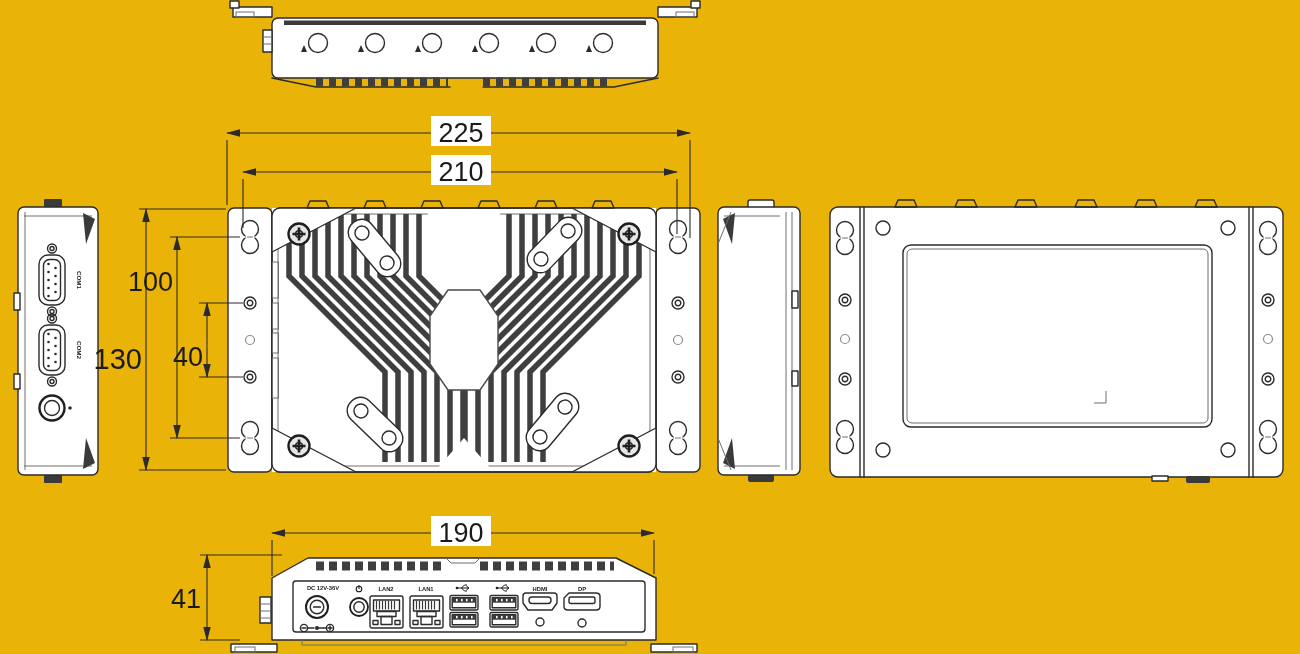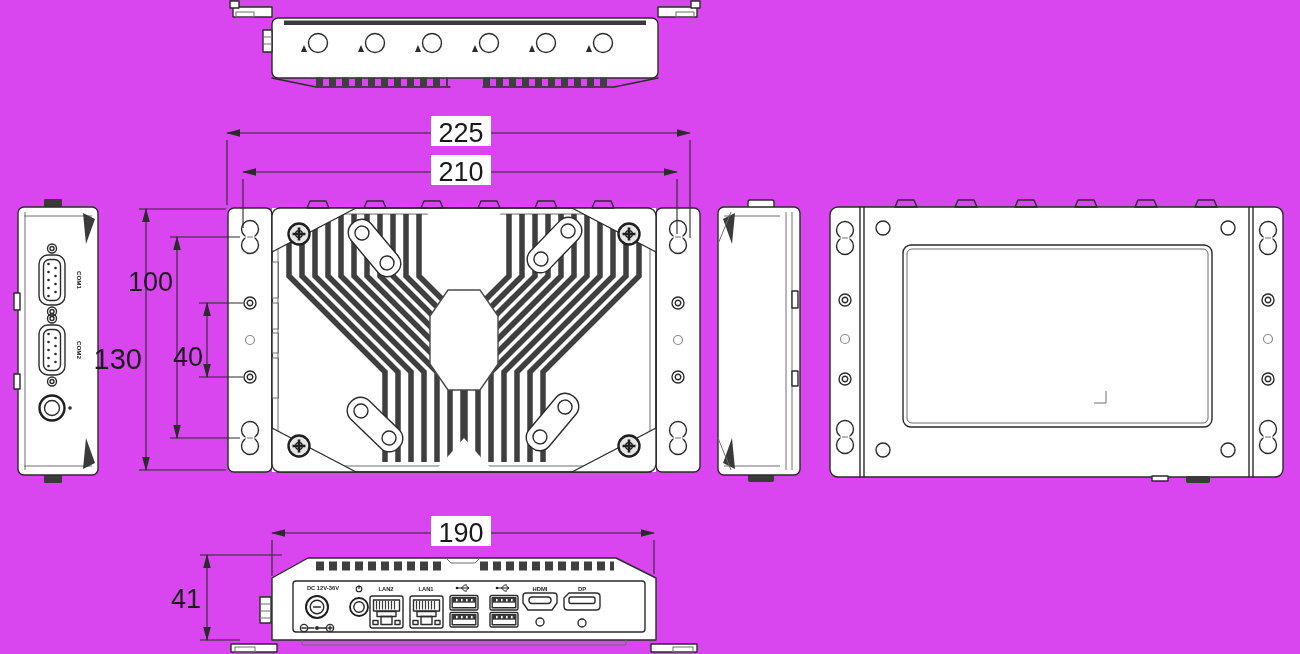--- a/index.html
+++ b/index.html
@@ -1,16 +1,16 @@
 <!DOCTYPE html>
 <html><head>
 <meta charset="utf-8">
 <style>
   html,body{margin:0;padding:0;background:#fff;}
-  #canvas{position:relative;width:1300px;height:654px;background:#d946ef;overflow:hidden;}
+  #canvas{position:relative;width:1300px;height:654px;background:#eab308;overflow:hidden;}
   svg{display:block;}
   text{font-family:"Liberation Sans",sans-serif;fill:#1a1a1a;}
   .num{font-size:27px;}
   .plabel{font-size:5.8px;font-weight:bold;}
   .clabel{font-size:6.2px;font-weight:bold;}
   .s{fill:none;stroke:#2b2b2b;stroke-width:1.4;stroke-linejoin:round;stroke-linecap:round;}
   .sw{fill:#fff;stroke:#2b2b2b;stroke-width:1.4;stroke-linejoin:round;}
   .thin{fill:none;stroke:#6e6e6e;stroke-width:1;}
   .dk{fill:#3a3a3a;stroke:none;}
   .dim{fill:none;stroke:#2b2b2b;stroke-width:1.1;}

